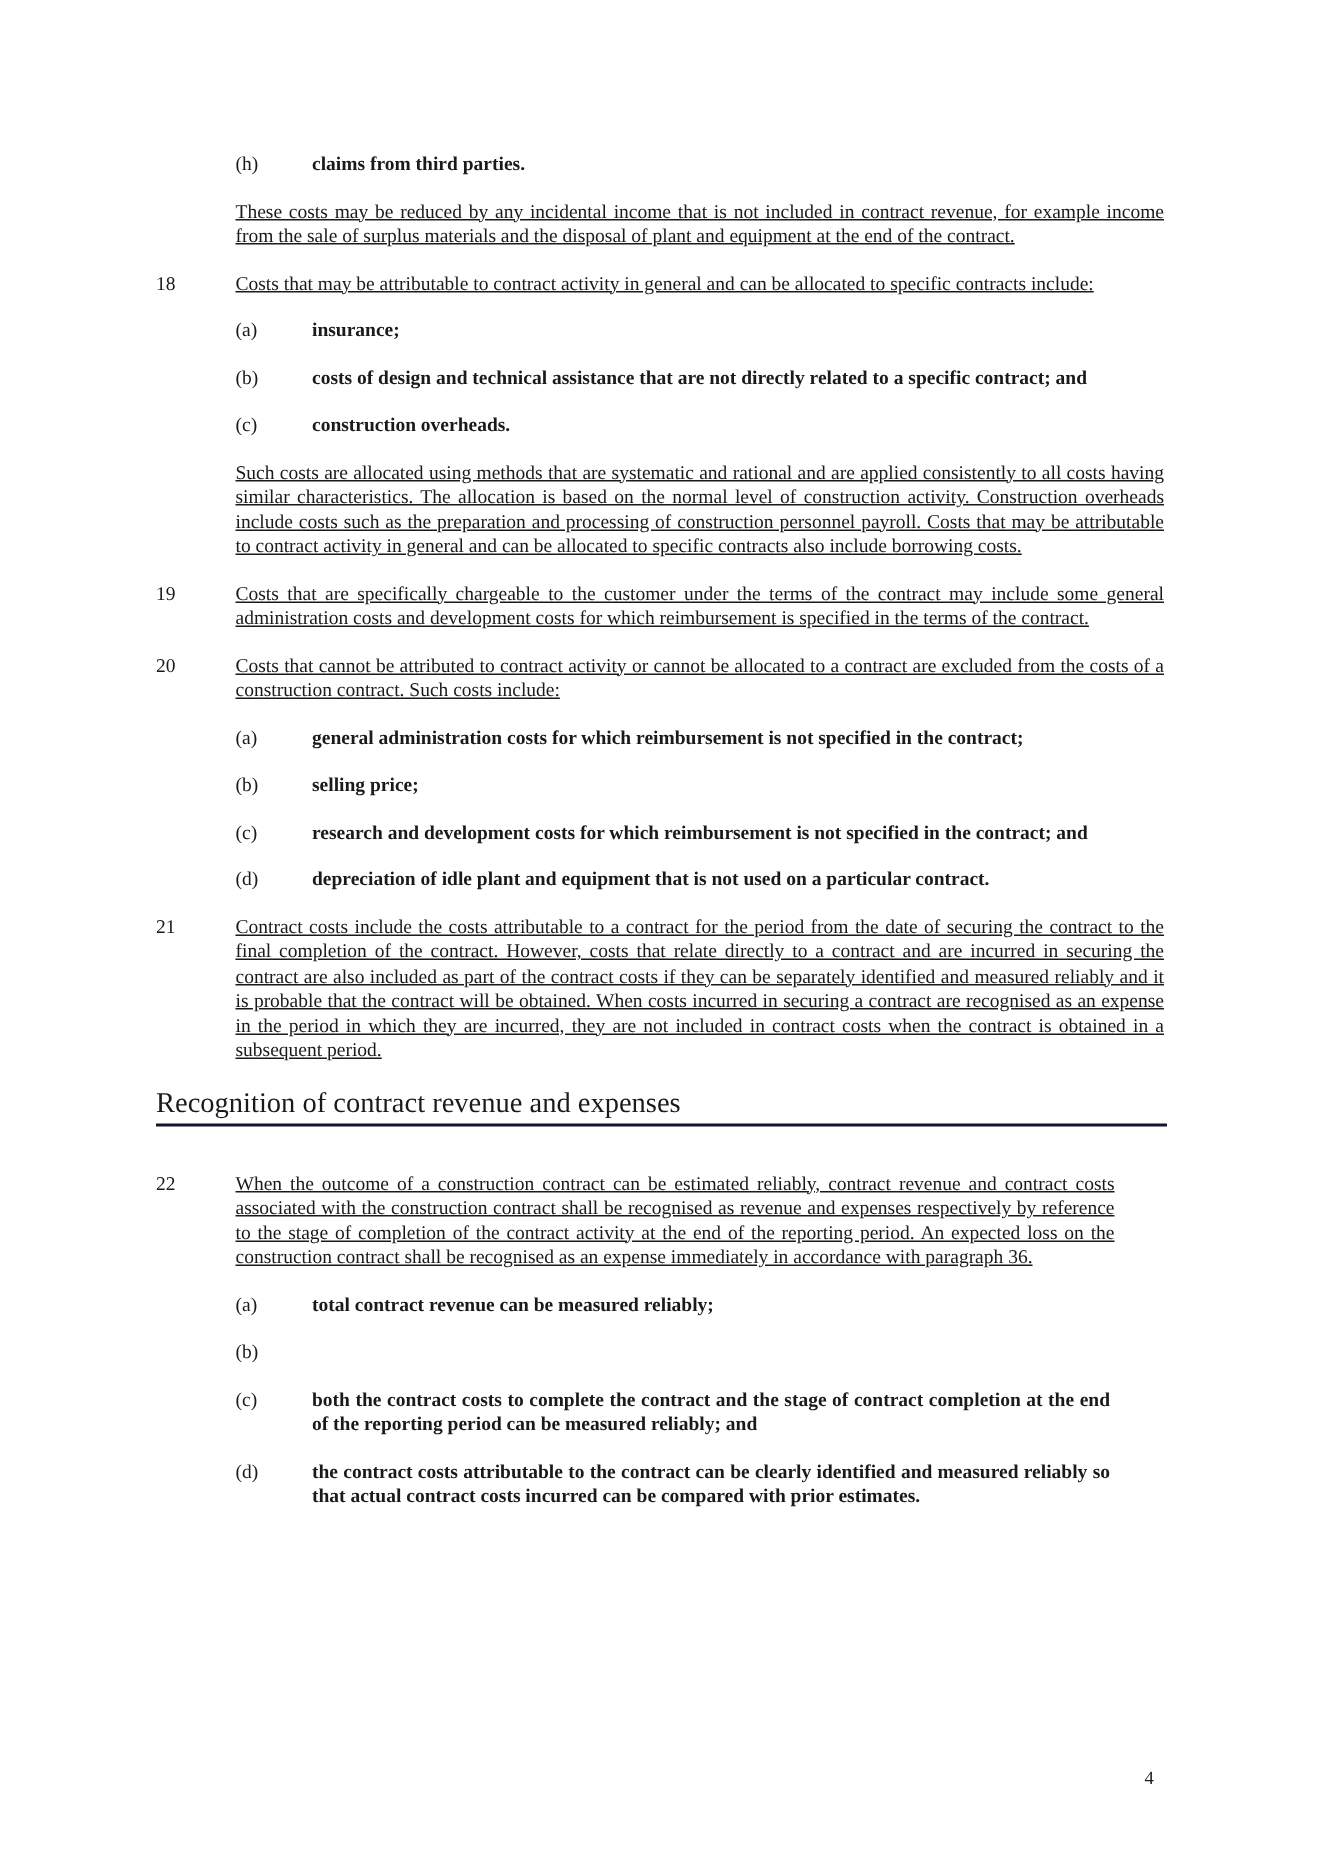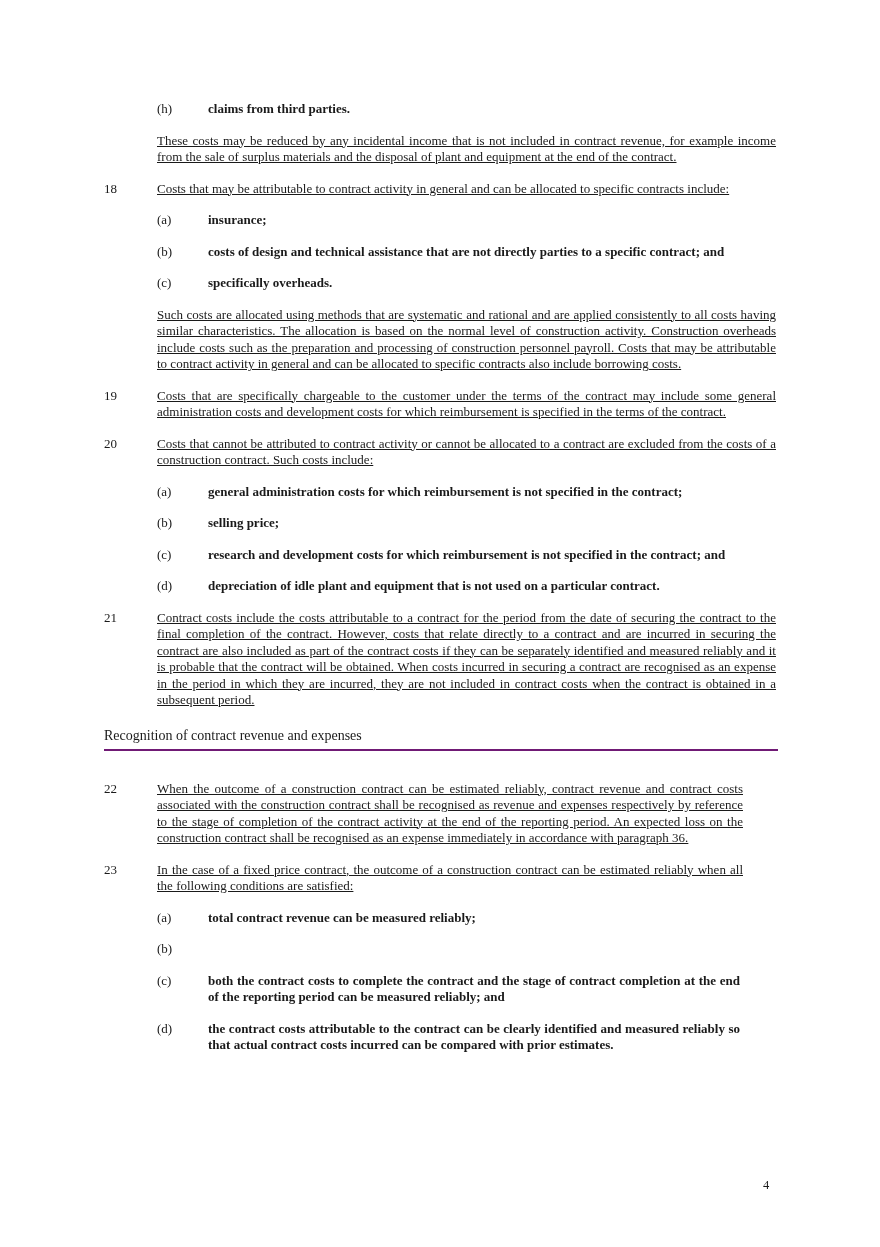--- a/index.html
+++ b/index.html
@@ -63,26 +63,26 @@
   .cont {
     margin-left: 53px;
     width: 619px;
     text-align: justify;
     margin-bottom: 15px;
     text-decoration: underline;
   }
   
   .heading {
     margin: 16px 0 30px 0;
-    font-size: 14px;
+    font-size: 19px;
     font-weight: normal;
     line-height: 21px;
     width: 674px;
     padding-bottom: 3px;
-    border-bottom: 2px solid #701a75;
+    border-bottom: 2px solid #0f172a;
   }
   .page-number {
     position: absolute;
     left: 763px;
     top: 1177px;
     font-size: 12.5px;
   }
 </style>
 </head>
 <body>
@@ -102,26 +102,26 @@
       <div class="body">Costs that may be attributable to contract activity in general and can be allocated to specific contracts include:</div>
     </div>
 
     <div class="sub">
       <span class="label">(a)</span>
       <div class="text">insurance;</div>
     </div>
 
     <div class="sub">
       <span class="label">(b)</span>
-      <div class="text">costs of design and technical assistance that are not directly parties to a specific contract; and</div>
+      <div class="text">costs of design and technical assistance that are not directly related to a specific contract; and</div>
     </div>
 
     <div class="sub">
       <span class="label">(c)</span>
-      <div class="text">specifically overheads.</div>
+      <div class="text">construction overheads.</div>
     </div>
 
     <div class="cont">Such costs are allocated using methods that are systematic and rational and are applied consistently to all costs having similar characteristics. The allocation is based on the normal level of construction activity. Construction overheads include costs such as the preparation and processing of construction personnel payroll. Costs that may be attributable to contract activity in general and can be allocated to specific contracts also include borrowing costs.</div>
 
     <div class="para">
       <span class="num">19</span>
       <div class="body">Costs that are specifically chargeable to the customer under the terms of the contract may include some general administration costs and development costs for which reimbursement is specified in the terms of the contract.</div>
     </div>
 
     <div class="para">
@@ -154,24 +154,20 @@
       <div class="body">Contract costs include the costs attributable to a contract for the period from the date of securing the contract to the final completion of the contract. However, costs that relate directly to a contract and are incurred in securing the contract are also included as part of the contract costs if they can be separately identified and measured reliably and it is probable that the contract will be obtained. When costs incurred in securing a contract are recognised as an expense in the period in which they are incurred, they are not included in contract costs when the contract is obtained in a subsequent period.</div>
     </div>
 
     <h2 class="heading">Recognition of contract revenue and expenses</h2>
 
     <div class="para narrow">
       <span class="num">22</span>
       <div class="body">When the outcome of a construction contract can be estimated reliably, contract revenue and contract costs associated with the construction contract shall be recognised as revenue and expenses respectively by reference to the stage of completion of the contract activity at the end of the reporting period. An expected loss on the construction contract shall be recognised as an expense immediately in accordance with paragraph 36.</div>
     </div>
 
-    <div class="para narrow">
-      <span class="num">23</span>
-      <div class="body">In the case of a fixed price contract, the outcome of a construction contract can be estimated reliably when all the following conditions are satisfied:</div>
-    </div>
 
     <div class="sub narrow">
       <span class="label">(a)</span>
       <div class="text">total contract revenue can be measured reliably;</div>
     </div>
 
     <div class="sub narrow">
       <span class="label">(b)</span>
     </div>
 

